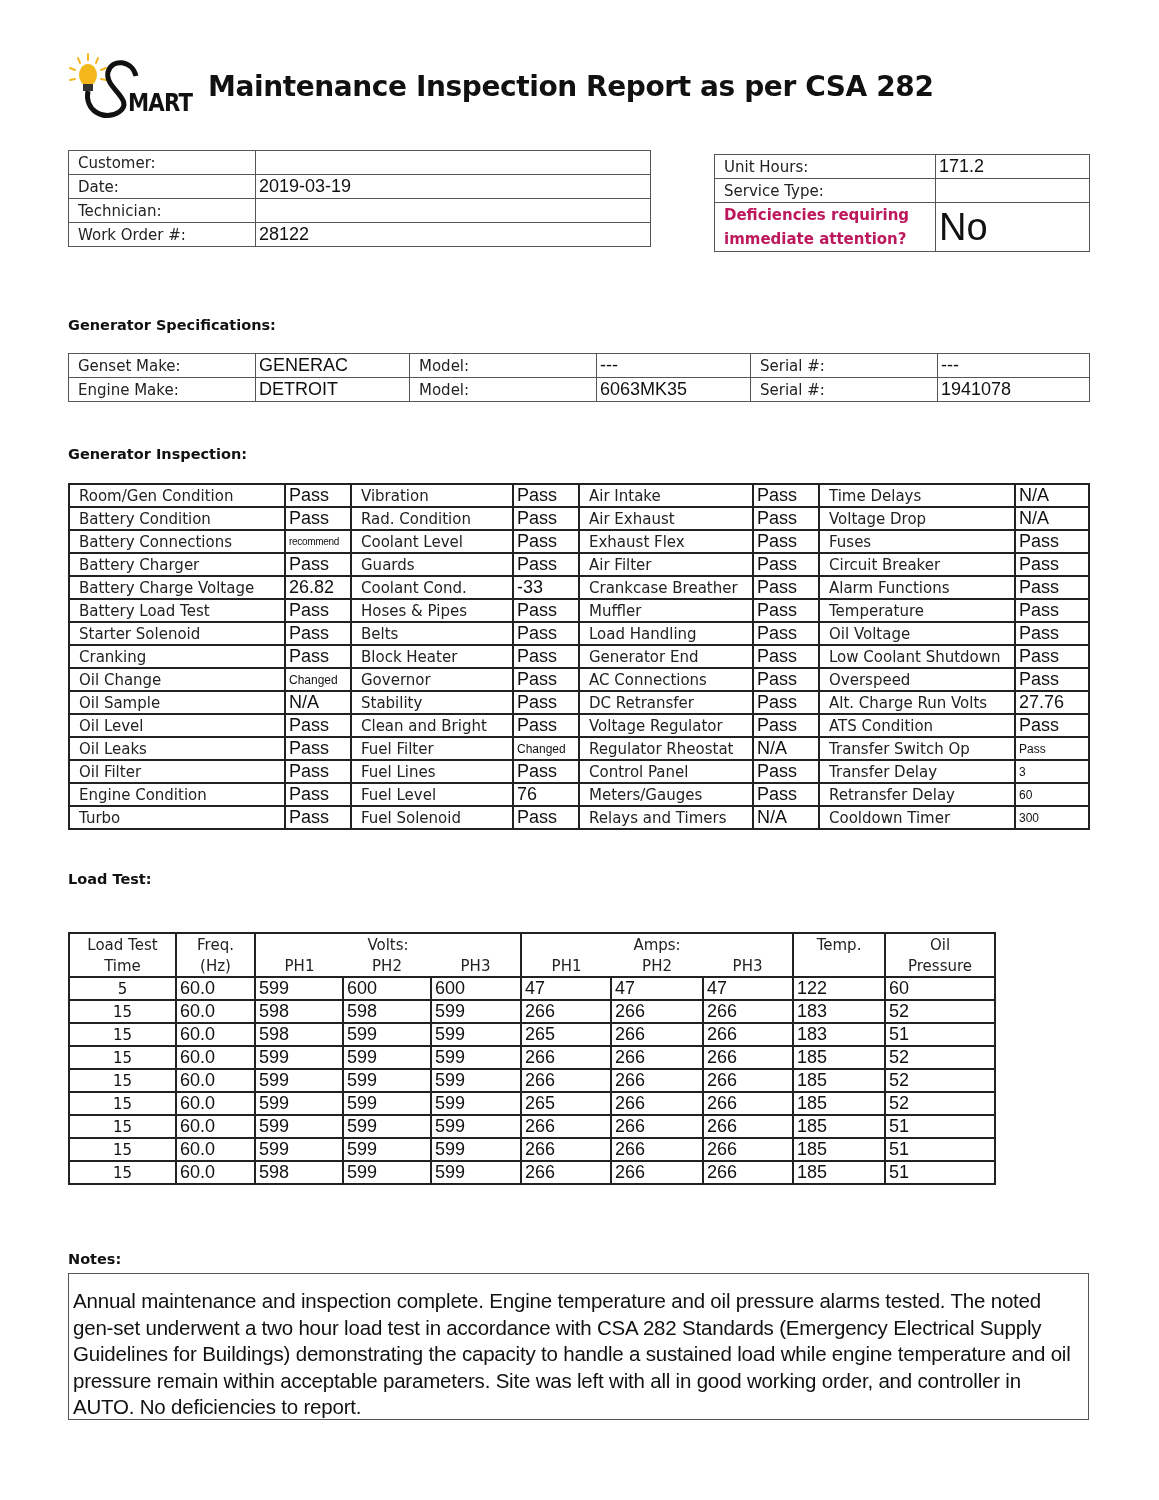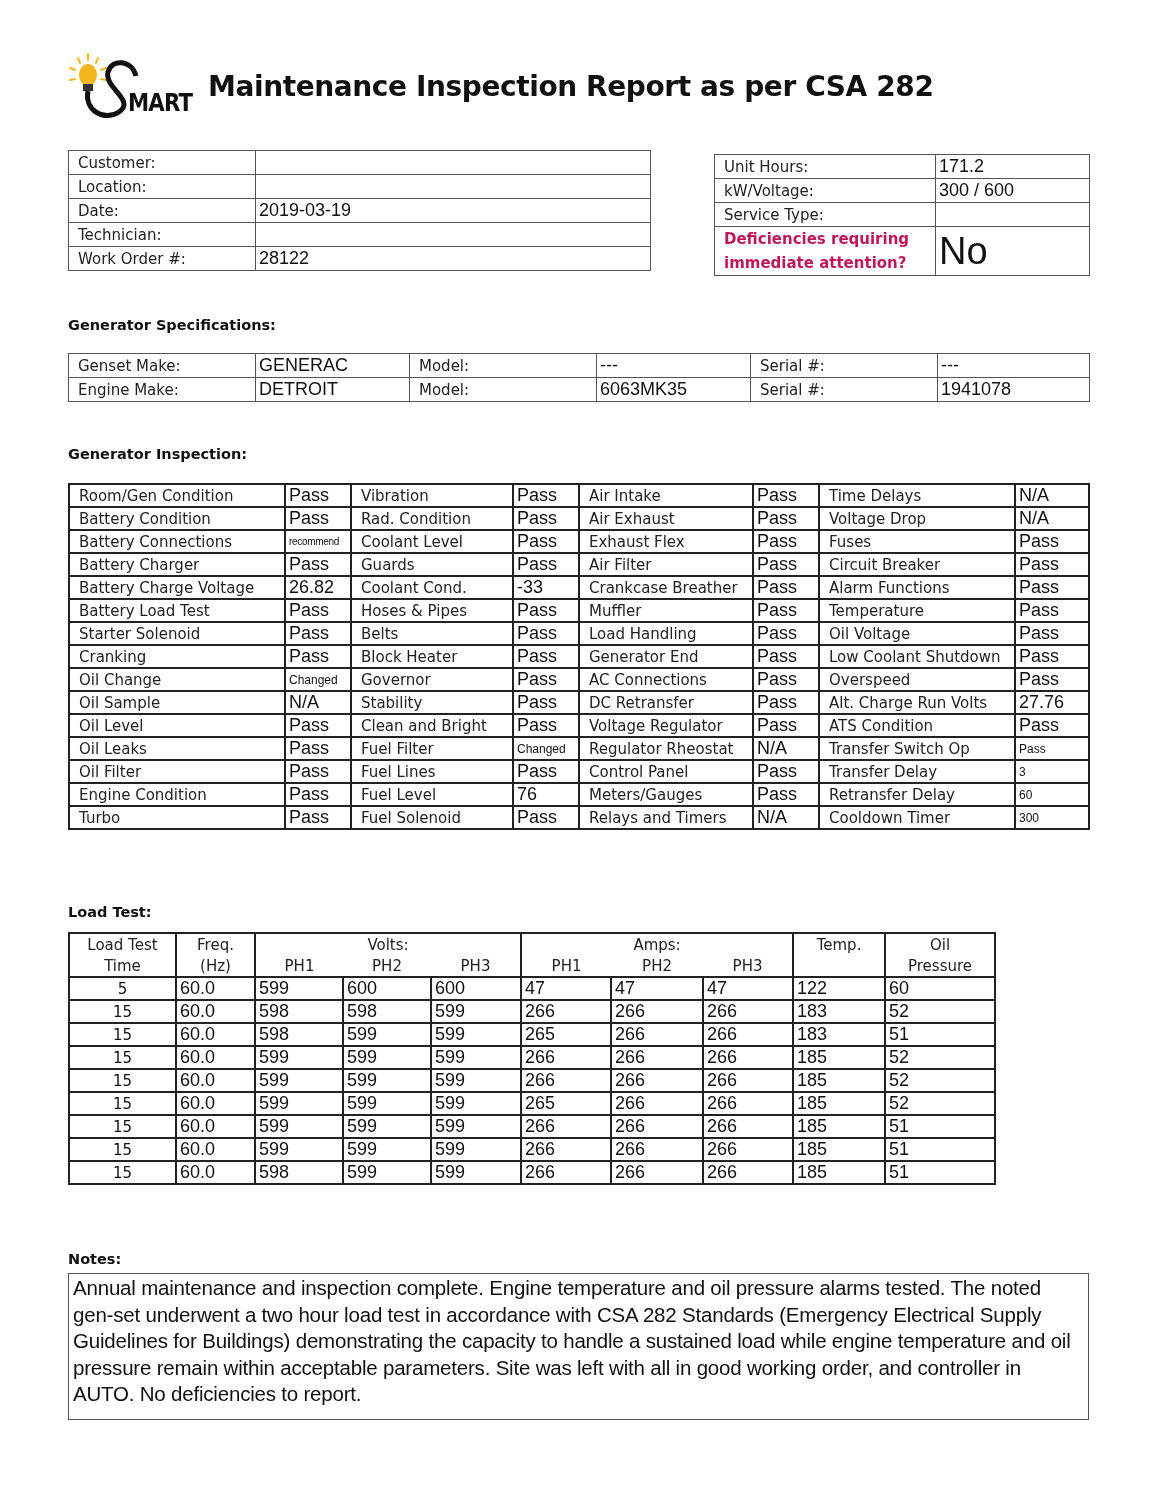--- a/index.html
+++ b/index.html
@@ -21,31 +21,31 @@
   #info-right .red { color: #be185d; font-weight: bold; font-family: "DejaVu Sans", sans-serif; font-size: 15px; line-height: 24px; }
   #info-right .big { font-size: 38px; }
   
   #spec-title { left: 68px; top: 317px; }
   #spec-table { left: 68px; top: 353px; width: 1022px; }
   
   #insp-title { left: 68px; top: 446px; }
   #insp-table { left: 68px; top: 483px; width: 1022px; }
   #insp-table td { border: 2px solid #222; height: 21px; }
   
-  #load-title { left: 68px; top: 904px; }
+  #load-title { left: 68px; top: 871px; }
   #load-table { left: 68px; top: 932px; width: 842px; }
   #load-table td { border: 2px solid #222; height: 21px; font-size: 18px; padding-left: 3px; }
   #load-table .hd { font-family: "DejaVu Sans", sans-serif; font-size: 15px; color: #222; text-align: center; padding: 0; border-bottom: none; border-top: 2px solid #222; }
   #load-table .hd2 { font-family: "DejaVu Sans", sans-serif; font-size: 15px; color: #222; text-align: center; padding: 0; border-top: none; }
   #load-table .time { font-family: "DejaVu Sans", sans-serif; font-size: 15px; text-align: center; padding: 0; }
   .noside-r { border-right: none !important; margin-top: 8px; }
   .noside-l { border-left: none !important; }
   
   #notes-title { left: 68px; top: 1251px; }
-  #notes-box { left: 68px; top: 1273px; width: 1021px; height: 147px; border: 1.5px solid #555; box-sizing: border-box; padding: 1px 4px; font-family: "Liberation Sans", sans-serif; font-size: 20.5px; line-height: 26.5px; color: #111; letter-spacing: -0.2px; }
+  #notes-box { left: 68px; top: 1273px; width: 1021px; height: 147px; border: 1.5px solid #555; box-sizing: border-box; padding: 14px 4px; font-family: "Liberation Sans", sans-serif; font-size: 20.5px; line-height: 26.5px; color: #111; letter-spacing: -0.2px; }
 </style>
 </head>
 <body>
 
 <div id="logo" class="abs">
   <svg width="130" height="78" viewBox="0 0 130 78">
     <g stroke="#f3b71b" stroke-width="2" stroke-linecap="round">
       <line x1="14" y1="8" x2="16" y2="13"></line>
         <line x1="24" y1="4" x2="24" y2="10"></line>
       <line x1="34" y1="8" x2="32" y2="13"></line>
@@ -66,24 +66,20 @@
   <colgroup>
       <col style="width:187px">
       <col>
     </colgroup>
   <tbody id="info-left-body">
       <tr>
         <td class="lbl">Customer:</td>
         <td class="val"></td>
       </tr>
       <tr>
-        <td class="lbl">Location:</td>
-        <td class="val"></td>
-      </tr>
-      <tr>
         <td class="lbl">Date:</td>
         <td class="val">2019-03-19</td>
       </tr>
       <tr>
         <td class="lbl">Technician:</td>
         <td class="val"></td>
       </tr>
       <tr>
         <td class="lbl">Work Order #:</td>
         <td class="val">28122</td>
@@ -93,24 +89,20 @@
 
 <table id="info-right" class="abs">
   <colgroup>
       <col style="width:221px">
       <col>
     </colgroup>
   <tbody>
     <tr>
       <td class="lbl">Unit Hours:</td>
       <td class="val">171.2</td>
-    </tr>
-    <tr>
-      <td class="lbl">kW/Voltage:</td>
-      <td class="val">300 / 600</td>
     </tr>
     <tr>
       <td class="lbl">Service Type:</td>
       <td class="val"></td>
     </tr>
     <tr>
       <td class="red" style="height:46px;">
         <div>Deficiencies requiring</div>
         <div>immediate attention?</div>
       </td>

